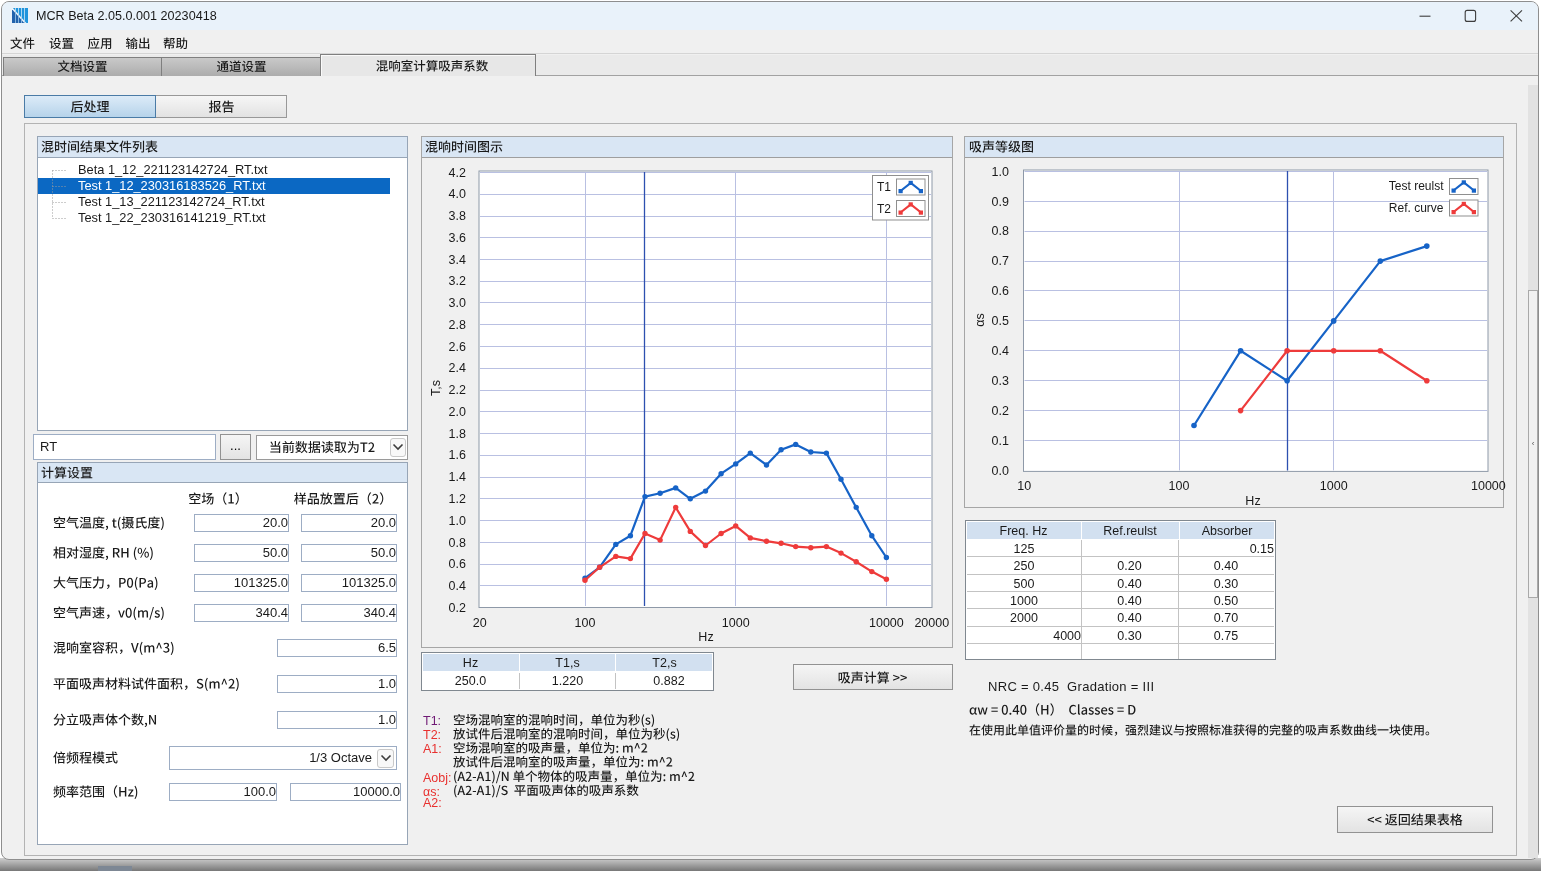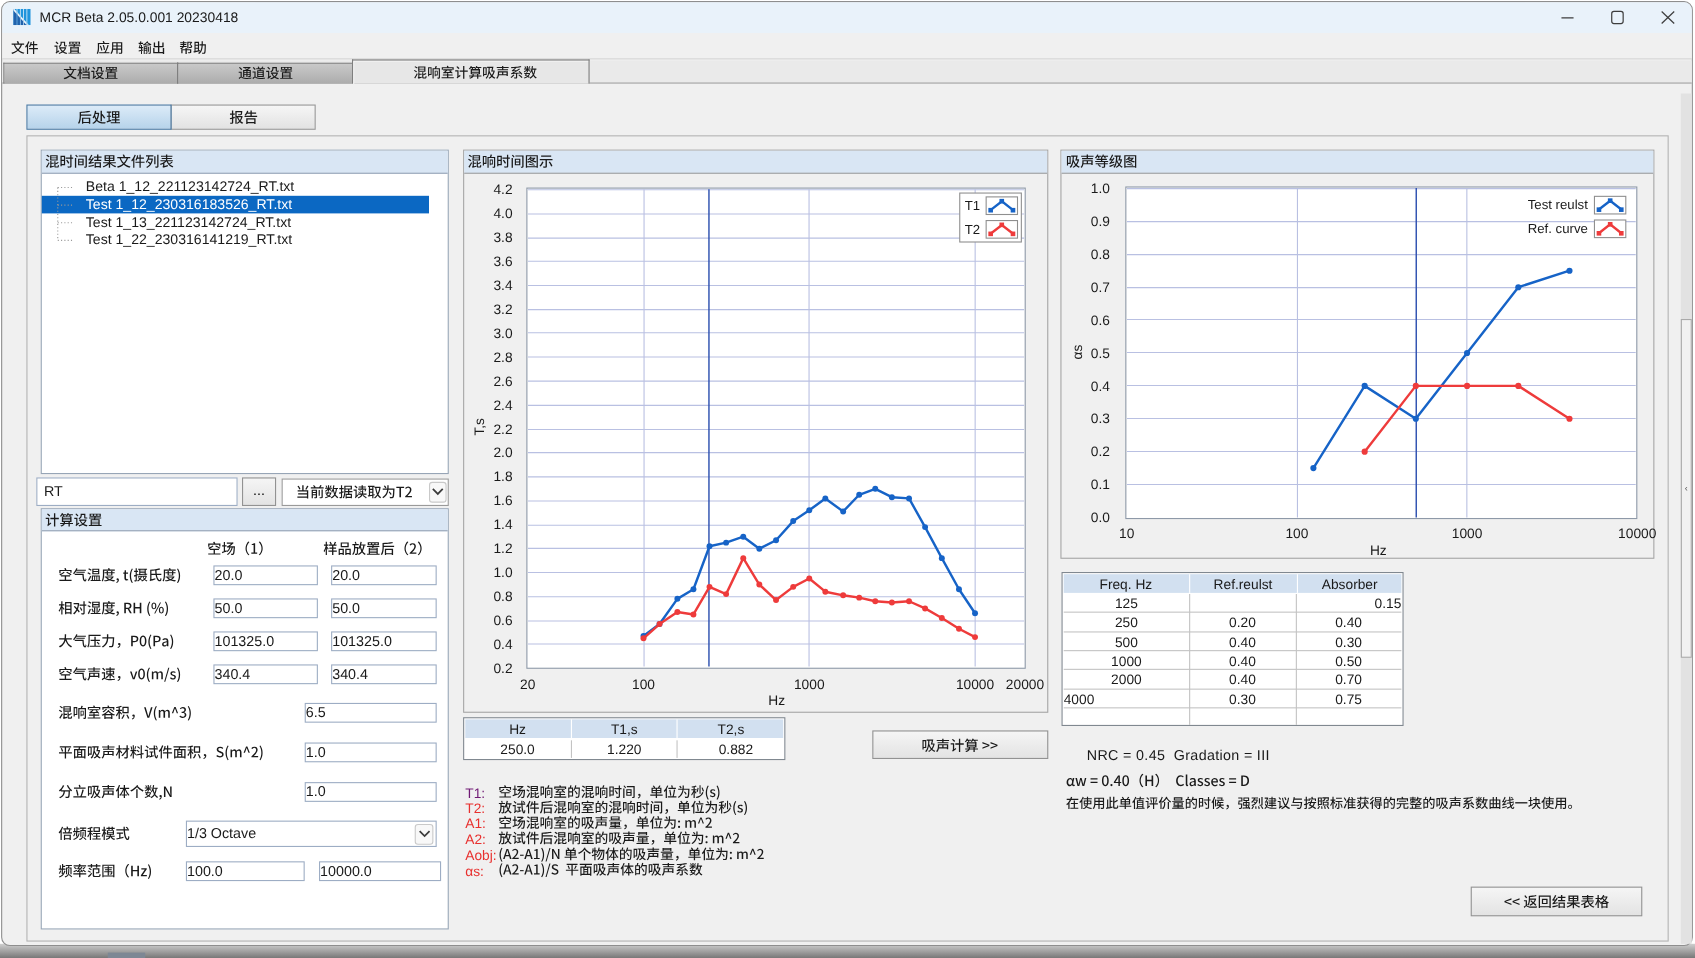--- a/index.html
+++ b/index.html
@@ -1,18 +1,18 @@
 <!DOCTYPE html>
 <html><head><meta charset="utf-8"><style>
 *{margin:0;padding:0;box-sizing:border-box}
 html,body{width:1541px;height:871px;overflow:hidden;background:#fff;
   font-family:"Liberation Sans",sans-serif;-webkit-font-smoothing:antialiased}
 #stage{position:relative;width:1541px;height:871px}
 .abs{position:absolute}
-.in{position:absolute;background:#fff;border:1px solid #9dadc4;text-align:left;font-size:13px;color:#1a1a1a;line-height:16px}
+.in{position:absolute;background:#fff;border:1px solid #9dadc4;text-align:right;font-size:13px;color:#1a1a1a;line-height:16px}
 .btn{position:absolute;background:linear-gradient(#f5f5f5,#e3e3e3);border:1px solid #929292;text-align:center}
 .row{position:absolute;width:320px;height:16px;font-size:12.8px;line-height:16px;color:#1a1a1a}
 </style></head><body>
 <div id="stage">
   <div class="abs" style="left:0;top:858px;width:1541px;height:13px;background:linear-gradient(#cfcfcf,#777)"></div>
   <div class="abs" style="left:98px;top:866px;width:34px;height:5px;background:#7d8794"></div>
 
   <div class="abs" style="left:1px;top:1px;width:1538px;height:859px;background:#f0f0f0;border:1px solid #8e8e8e;border-radius:8px"></div>
   <div class="abs" style="left:2px;top:2px;width:1536px;height:28px;background:#e9f2fa;border-radius:7px 7px 0 0"></div>
   <svg class="abs" style="left:12px;top:8px" width="16" height="15" viewBox="0 0 16 15">
@@ -119,21 +119,21 @@
     <div style="position:absolute;left:97px;top:3px;width:97px;text-align:center">T1,s</div>
     <div style="position:absolute;left:193px;top:3px;width:99px;text-align:center">T2,s</div>
     <div style="position:absolute;left:0;top:21px;width:97px;text-align:center">250.0</div>
     <div style="position:absolute;left:97px;top:21px;width:97px;text-align:center">1.220</div>
     <div style="position:absolute;left:193px;top:21px;width:108px;text-align:center">0.882</div>
   </div>
   <div class="btn" style="left:793px;top:664px;width:160px;height:26px"></div>
   <div class="abs" style="left:423px;top:714px;font-size:12.5px;color:#701a75;line-height:14px">T1:</div>
   <div class="abs" style="left:423px;top:728px;font-size:12.5px;color:#e8302e">T2:</div>
   <div class="abs" style="left:423px;top:742px;font-size:12.5px;color:#e8302e">A1:</div>
-  <div class="abs" style="left:423px;top:756px;font-size:12.5px;color:#e8302e">A2:</div>
+  <div class="abs" style="left:423px;top:796px;font-size:12.5px;color:#e8302e">A2:</div>
   <div class="abs" style="left:423px;top:770.5px;font-size:12.5px;color:#e8302e">Aobj:</div>
   <div class="abs" style="left:423px;top:784.5px;font-size:12.5px;color:#e8302e">αs:</div>
 
   <div class="abs" style="left:964px;top:136px;width:540px;height:372px;border:1px solid #a6a6a6;background:#f0f0f0">
     <div style="height:21px;background:#d9e6f4;border-bottom:1px solid #9e9e9e"></div>
   </div>
   <div class="abs" style="left:965px;top:520px;width:311px;height:140px;border:1px solid #808890;background:#fff;box-shadow:inset 0 0 0 1px #fff;font-size:12.5px;color:#1a1a1a">
     <div style="position:absolute;left:1px;top:1px;right:1px;height:17px;background:#d2e0f0"></div>
     <div style="position:absolute;left:115px;top:1px;width:1px;height:17px;background:#fff"></div>
     <div style="position:absolute;left:213px;top:1px;width:1px;height:17px;background:#fff"></div>
@@ -159,21 +159,21 @@
         <div style="position:absolute;left:0;top:2px;width:114px;text-align:center">1000</div>
         <div style="position:absolute;left:114px;top:2px;width:97px;text-align:center">0.40</div>
         <div style="position:absolute;left:211px;top:2px;width:96px;text-align:center">0.50</div>
       </div>
       <div style="position:absolute;left:1px;top:88.4px;right:1px;height:17.35px;border-bottom:1px solid #c3c3c3">
         <div style="position:absolute;left:0;top:2px;width:114px;text-align:center">2000</div>
         <div style="position:absolute;left:114px;top:2px;width:97px;text-align:center">0.40</div>
         <div style="position:absolute;left:211px;top:2px;width:96px;text-align:center">0.70</div>
       </div>
       <div style="position:absolute;left:1px;top:105.8px;right:1px;height:17.35px;border-bottom:1px solid #c3c3c3">
-        <div style="position:absolute;left:0;top:2px;width:114px;text-align:left">4000</div>
+        <div style="position:absolute;left:0;top:2px;width:114px;text-align:right">4000</div>
         <div style="position:absolute;left:114px;top:2px;width:97px;text-align:center">0.30</div>
         <div style="position:absolute;left:211px;top:2px;width:96px;text-align:center">0.75</div>
       </div>
       <div style="position:absolute;left:115px;top:19px;width:1px;height:119px;background:#c3c3c3"></div>
       <div style="position:absolute;left:212px;top:19px;width:1px;height:119px;background:#c3c3c3"></div>
   </div>
   <div class="abs" style="left:988px;top:679px;font-size:13px;color:#1a1a1a;letter-spacing:0.3px">NRC = 0.45&nbsp;&nbsp;Gradation = III</div>
   <div class="btn" style="left:1337px;top:806px;width:156px;height:27px"></div>
 <svg width="1541" height="871" style="position:absolute;left:0;top:0;z-index:20">
       <rect x="479.0" y="171.0" width="453.0" height="436.5" fill="#fff" stroke="#8e99a8"></rect>

